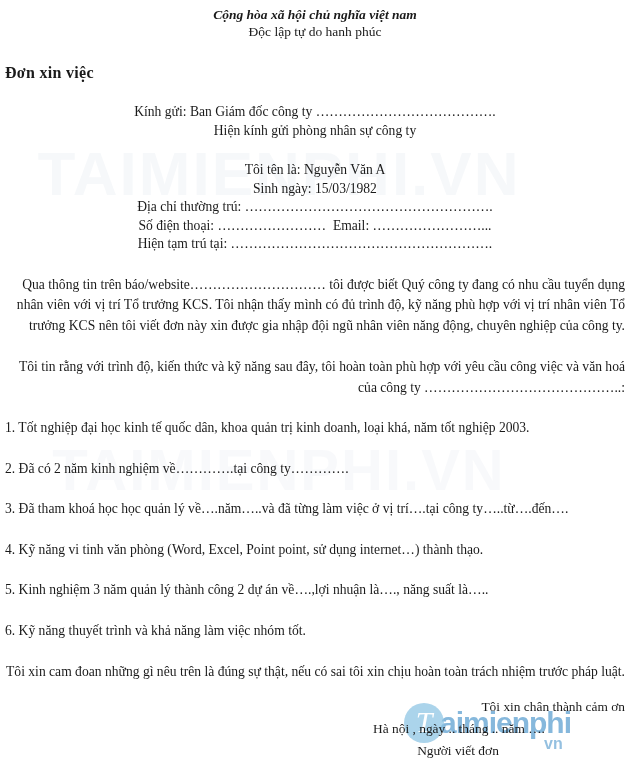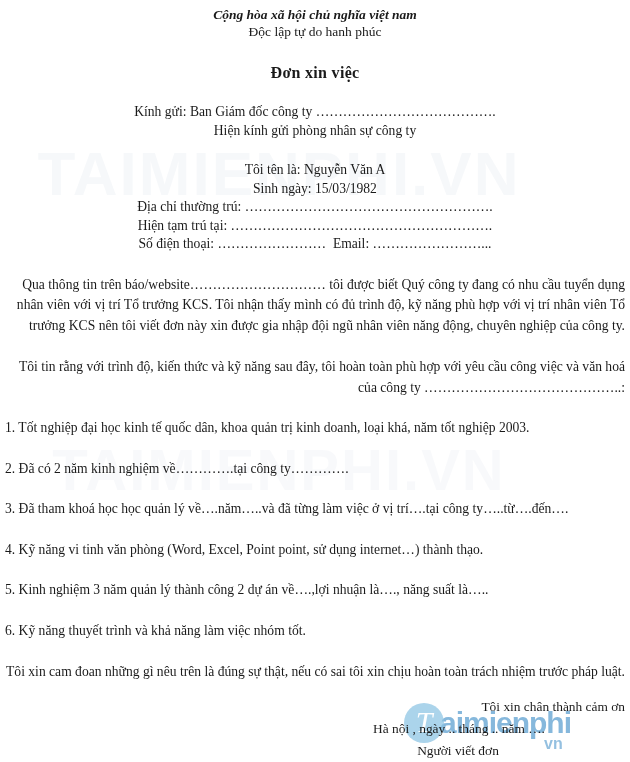--- a/index.html
+++ b/index.html
@@ -59,21 +59,20 @@
     margin-top: 6px;
     font-style: italic;
   }
   .hdr-sub {
     text-align: center;
     font-weight: normal;
     font-size: 13.5px;
     line-height: 18px;
   }
   .doc-title {
-    text-align: center;
     font-weight: bold;
     font-size: 16px;
     margin-top: 23px;
     letter-spacing: .3px;
   }
 
   
   .block { margin-top: 21px; }
   .line {
     font-size: 13.6px;
@@ -176,22 +175,22 @@
 
     <div class="block">
       <div class="line">Kính gửi: Ban Giám đốc công ty ………………………………….</div>
       <div class="line">Hiện kính gửi phòng nhân sự công ty</div>
     </div>
 
     <div class="block">
       <div class="line">Tôi tên là: Nguyễn Văn A</div>
       <div class="line">Sinh ngày: 15/03/1982</div>
       <div class="line">Địa chỉ thường trú: ……………………………………………….</div>
+      <div class="line">Số điện thoại: ……………………  Email: ……………………...</div>
       <div class="line">Hiện tạm trú tại: ………………………………………………….</div>
-      <div class="line">Số điện thoại: ……………………  Email: ……………………...</div>
     </div>
 
     <div class="para">Qua thông tin trên báo/website………………………… tôi được biết Quý công ty đang có nhu cầu tuyển dụng nhân viên với vị trí Tổ trưởng KCS. Tôi nhận thấy mình có đủ trình độ, kỹ năng phù hợp với vị trí nhân viên Tổ trưởng KCS nên tôi viết đơn này xin được gia nhập đội ngũ nhân viên năng động, chuyên nghiệp của công ty.</div>
 
     <div class="para">Tôi tin rằng với trình độ, kiến thức và kỹ năng sau đây, tôi hoàn toàn phù hợp với yêu cầu công việc và văn hoá của công ty ……………………………………..:</div>
 
     <div class="item">1. Tốt nghiệp đại học kinh tế quốc dân, khoa quản trị kinh doanh, loại khá, năm tốt nghiệp 2003.</div>
     <div class="item">2. Đã có 2 năm kinh nghiệm về………….tại công ty………….</div>
     <div class="item">3. Đã tham khoá học học quản lý về….năm…..và đã từng làm việc ở vị trí….tại công ty…..từ….đến….</div>
     <div class="item">4. Kỹ năng vi tinh văn phòng (Word, Excel, Point point, sử dụng internet…) thành thạo.</div>

